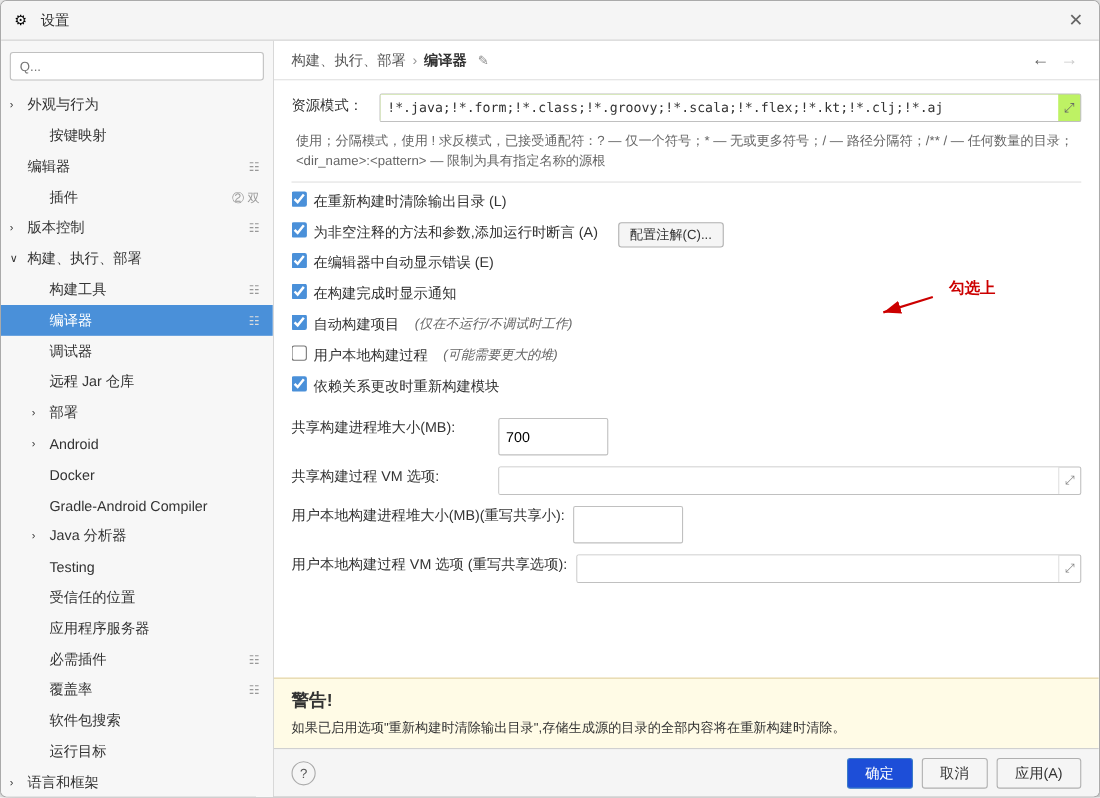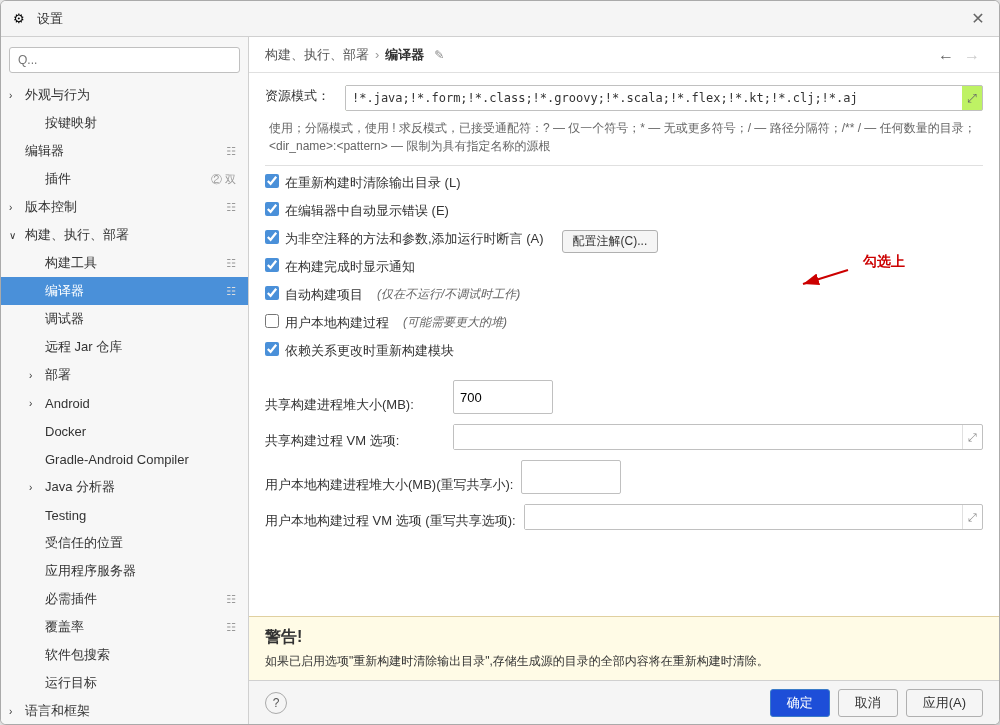--- a/index.html
+++ b/index.html
@@ -262,21 +262,21 @@
       font-size: 12px;
       border: 1px solid #b0b0b0;
       border-radius: 3px;
       background: #f5f5f5;
       cursor: pointer;
       color: #333;
     }
     
     .field-row {
       display: flex;
-      align-items: flex-end;
+      align-items: flex-start;
       margin-bottom: 10px;
       gap: 8px;
     }
     .field-label {
       font-size: 13px;
       color: #333;
       min-width: 180px;
     }
     .field-input {
       width: 100px;
@@ -525,27 +525,27 @@
 
         <div class="divider"></div>
 
         <div class="checkbox-row">
           <input class="cb-checkbox" type="checkbox" checked="" style="">
           <span class="cb-label">在重新构建时清除输出目录 (L)</span>
         </div>
 
         <div class="checkbox-row">
           <input class="cb-checkbox" type="checkbox" checked="" style="">
-          <span class="cb-label">在编辑器中自动显示错误 (E)</span>
+          <span class="cb-label">为非空注释的方法和参数,添加运行时断言 (A)</span>
+          <button class="config-btn">配置注解(C)...</button>
         </div>
 
         <div class="checkbox-row">
           <input class="cb-checkbox" type="checkbox" checked="" style="">
-          <span class="cb-label">为非空注释的方法和参数,添加运行时断言 (A)</span>
-          <button class="config-btn">配置注解(C)...</button>
+          <span class="cb-label">在编辑器中自动显示错误 (E)</span>
         </div>
 
         <div class="checkbox-row">
           <input class="cb-checkbox" type="checkbox" checked="" style="">
           <span class="cb-label">在构建完成时显示通知</span>
 
           <div style="margin-left:auto; display:flex; align-items:center; position:relative; width:200px; height:30px;">
             <svg width="200" height="50" style="position:absolute; top:-10px; left:0;">
               <text x="80" y="18" fill="#cc0000" font-size="14" font-weight="bold" font-family="Microsoft YaHei,sans-serif">勾选上</text>
               <line x1="65" y1="22" x2="20" y2="36" stroke="#cc0000" stroke-width="2" marker-end="url(#arrowhead)"></line>

